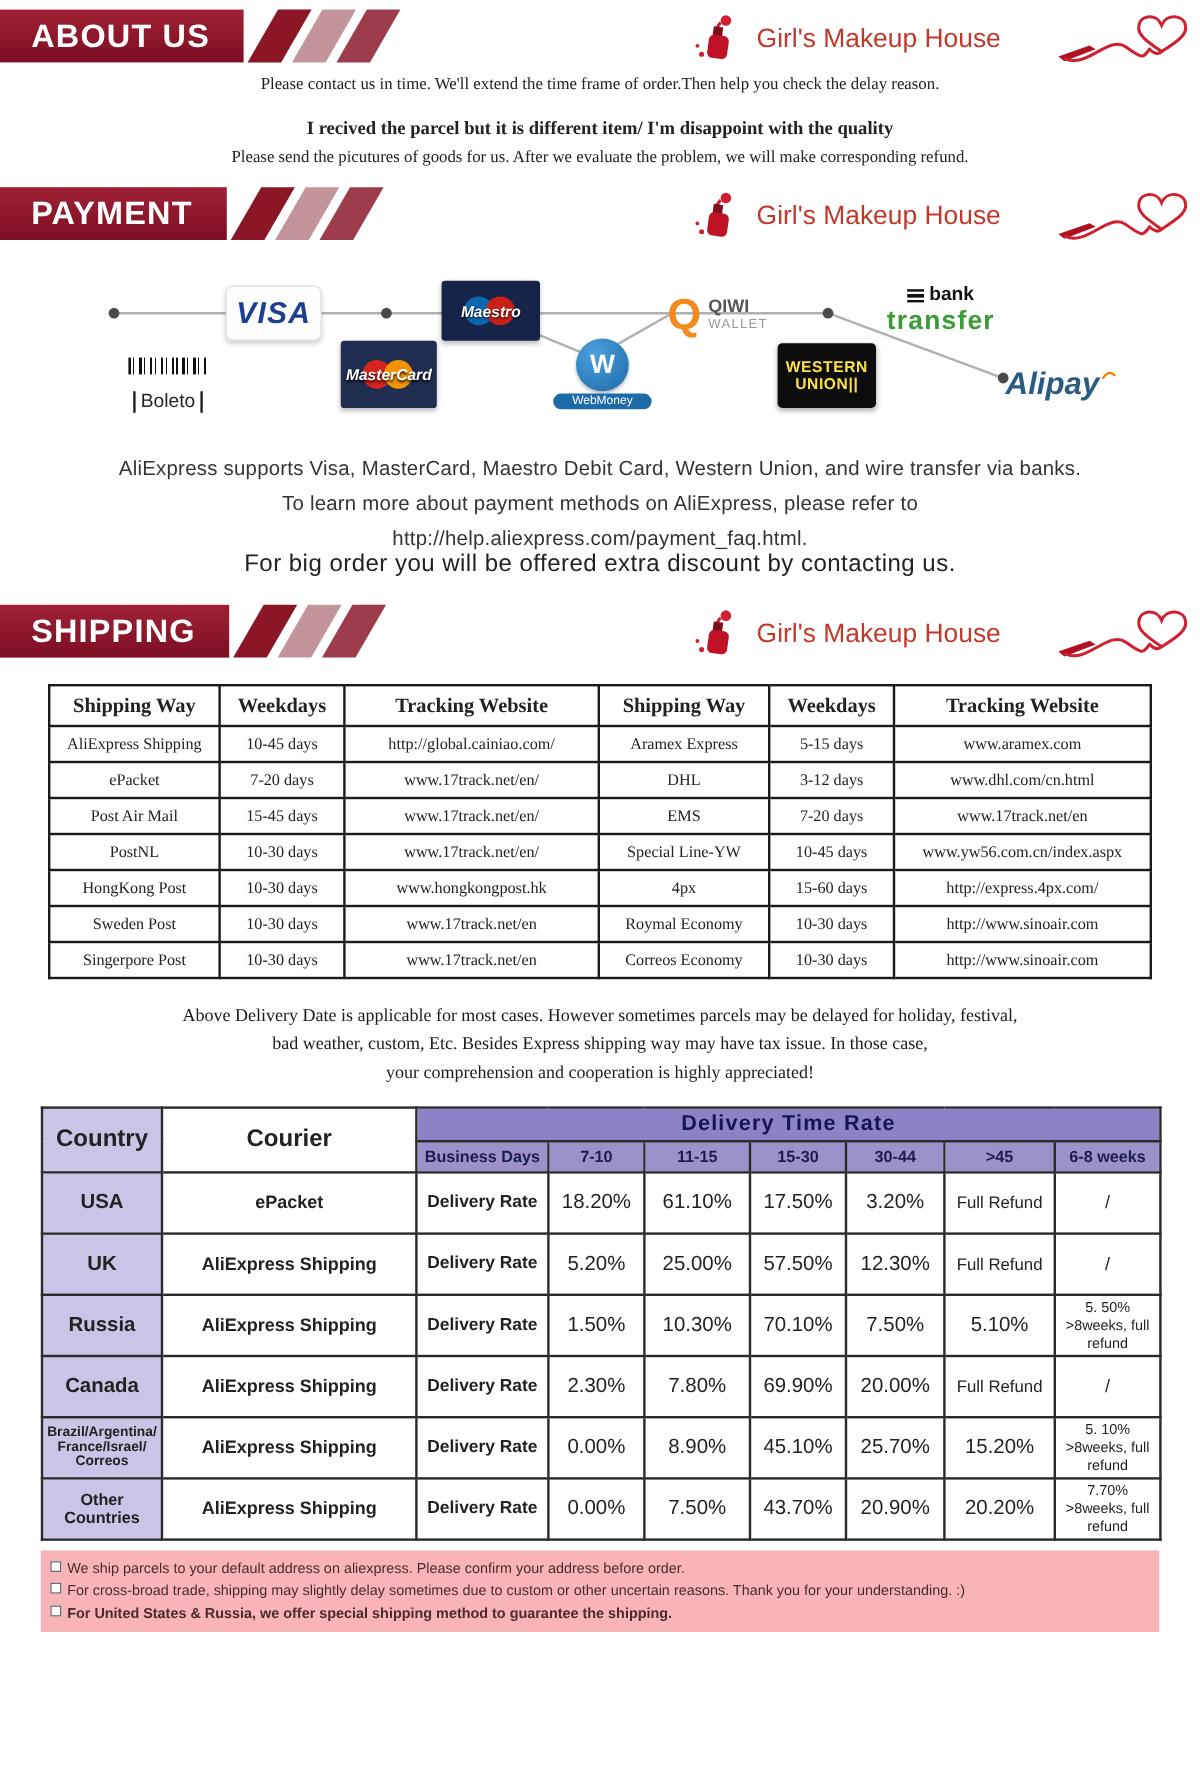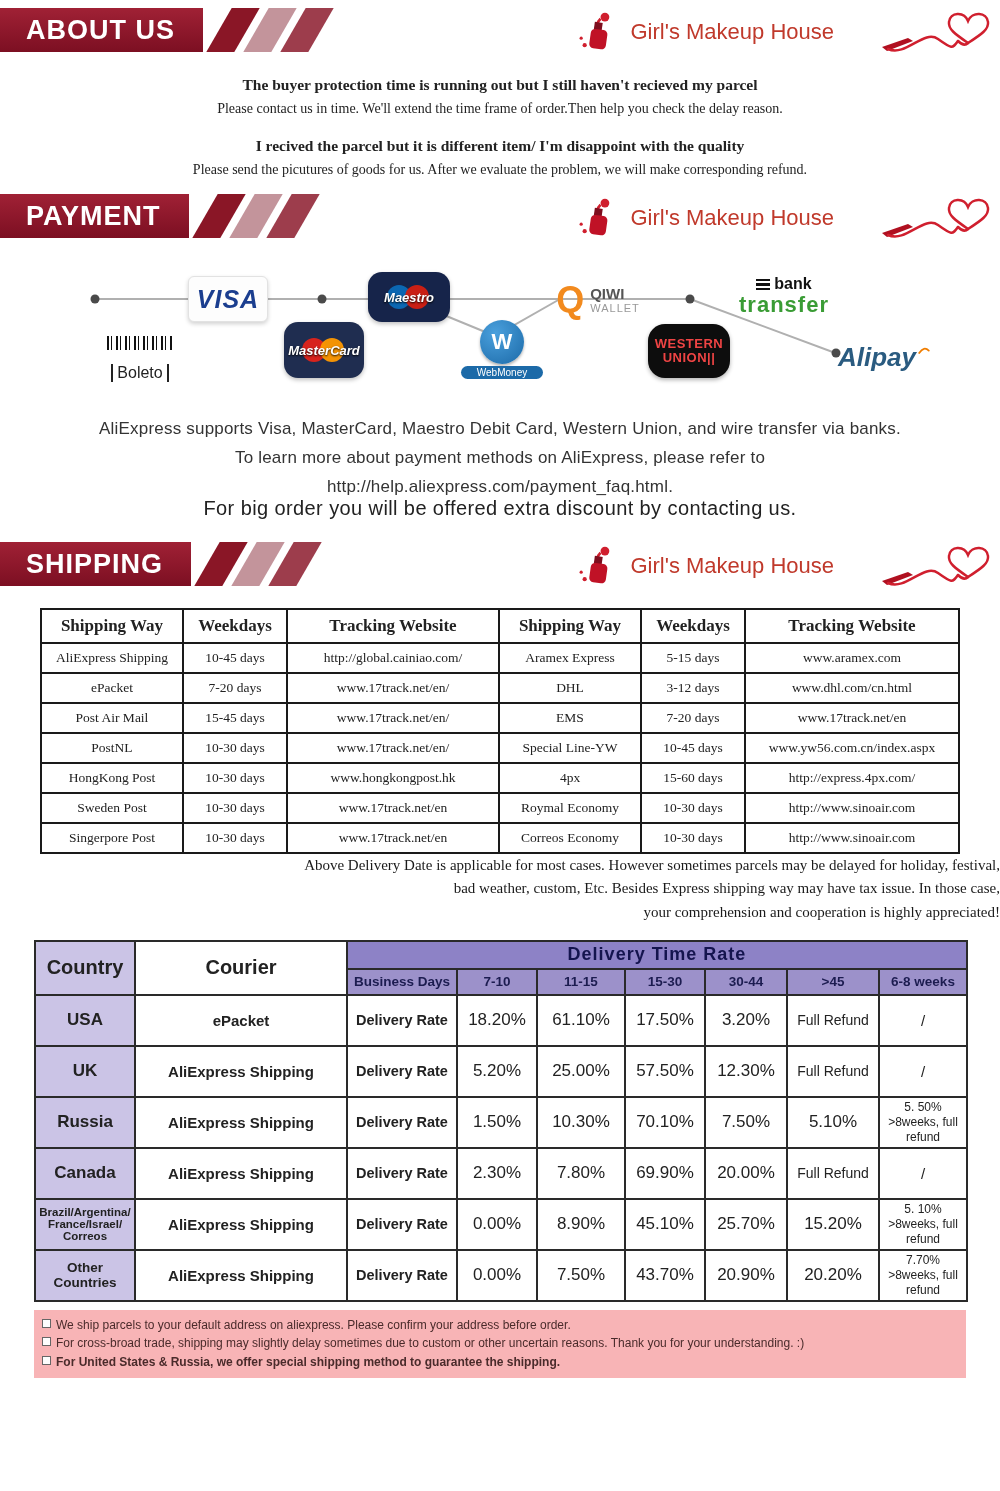--- a/index.html
+++ b/index.html
@@ -21,21 +21,21 @@
   .about-intro{font-weight:bold;font-size:16px;margin:32px 0 20px}
   .about-q{font-weight:bold;font-size:15.5px;margin-top:20px}
   .about-a{font-size:14px;margin-top:7px;margin-bottom:16px}
 
   
   .pay-diagram{position:relative;height:152px;margin-top:16px}
   .connector{position:absolute;left:0;top:0}
   .logo{position:absolute;display:flex;align-items:center;justify-content:center}
   .visa{left:188px;top:18px;width:80px;height:46px;background:#fdfdfd;border:1px solid #e2e2e2;border-radius:6px;
     box-shadow:0 2px 4px rgba(0,0,0,.18);color:#1b3e8f;font-weight:bold;font-style:italic;font-size:25px;letter-spacing:1px}
-  .card{border-radius:14px;flex-direction:column;box-shadow:0 2px 4px rgba(0,0,0,.25)}
+  .card{border-radius:3px;flex-direction:column;box-shadow:0 2px 4px rgba(0,0,0,.25)}
   .maestro{left:368px;top:14px;width:82px;height:50px;background:#16244a}
   .mastercard{left:284px;top:64px;width:80px;height:56px;background:#1f2d50}
   .circles{position:relative;width:44px;height:24px}
   .circles i{position:absolute;width:24px;height:24px;border-radius:50%;opacity:.95}
   .maestro .c-left{left:0;background:#0b6bb7}.maestro .c-right{left:18px;background:#d32011}
   .mastercard .c-left{left:0;background:#e2231a}.mastercard .c-right{left:18px;background:#ff9900}
   .card-label{position:absolute;color:#fff;font-style:italic;font-weight:bold;font-size:13px;text-shadow:0 1px 2px #000}
   .qiwi{left:550px;top:20px;width:96px;height:44px;gap:6px}
   .qiwi-q{color:#f28a1e;font-weight:bold;font-size:36px;line-height:1}
   .qiwi-words{display:flex;flex-direction:column;line-height:1.1;text-align:left}
@@ -46,35 +46,35 @@
   .bars{display:inline-flex;flex-direction:column;gap:2px}
   .bars i{width:14px;height:2.5px;background:#111;display:block}
   .bank-bot{color:#3a9c35;font-weight:bold;font-size:22px;letter-spacing:1px}
   .boleto{left:98px;top:78px;width:84px;height:46px;flex-direction:column;gap:14px}
   .barcode{width:66px;height:15px;background:repeating-linear-gradient(90deg,#111 0 2px,#fff 2px 4px,#111 4px 5px,#fff 5px 9px)}
   .boleto-text{font-size:16px;color:#222;border-left:2px solid #222;border-right:2px solid #222;padding:0 4px;line-height:1.1}
   .webmoney{left:460px;top:60px;width:84px;height:62px;flex-direction:column;gap:2px}
   .wm-circle{width:44px;height:44px;border-radius:50%;background:radial-gradient(circle at 35% 30%,#4aa0dd,#1c6aa8);color:#fff;
     font-weight:bold;font-size:22px;display:flex;align-items:center;justify-content:center;box-shadow:0 2px 3px rgba(0,0,0,.3)}
   .wm-label{background:#1c6aa8;color:#fff;font-size:10px;padding:1px 16px;border-radius:7px}
-  .wu{left:648px;top:66px;width:82px;height:54px;background:#0d0d0d;border-radius:17px;flex-direction:column;line-height:1.05;
-    color:#ef4444;font-weight:bold;font-size:13px;letter-spacing:.5px;box-shadow:0 2px 4px rgba(0,0,0,.3)}
+  .wu{left:648px;top:66px;width:82px;height:54px;background:#0d0d0d;border-radius:4px;flex-direction:column;line-height:1.05;
+    color:#fde047;font-weight:bold;font-size:13px;letter-spacing:.5px;box-shadow:0 2px 4px rgba(0,0,0,.3)}
   .alipay{left:838px;top:80px;width:92px;height:38px;color:#2a5b80;font-style:italic;font-weight:bold;font-size:26px;gap:2px}
   .swoosh{margin-bottom:14px}
 
   .pay-line{text-align:center;font-size:17px;color:#333;margin-top:9px;letter-spacing:.2px}
   .pay-big{text-align:center;font-size:20px;color:#222;letter-spacing:.4px}
 
   
   .ship{border-collapse:collapse;margin:18px auto 0;font-family:"Liberation Serif",serif;table-layout:fixed}
   .ship th,.ship td{border:2px solid #1a1a1a;text-align:center;padding:6px 3px;overflow:hidden}
   .ship th{font-size:17px}
   .ship td{font-size:13.5px}
 
-  .ship-note{font-family:"Liberation Serif",serif;text-align:right;font-size:15px;line-height:1.55;color:#1a1a1a}
+  .ship-note{font-family:"Liberation Serif",serif;text-align:center;font-size:15px;line-height:1.55;margin-top:20px;color:#1a1a1a}
 
   
   .deliv{border-collapse:collapse;margin:16px 0 0 34px;table-layout:fixed}
   .deliv th,.deliv td{border:2px solid #2a2a2a;text-align:center;padding:2px 3px;overflow:hidden}
   .th-country{background:#cbc4e6;font-size:20px;font-weight:bold}
   .th-courier{background:#fff;font-size:20px;font-weight:bold}
   .th-rate{background:#8d82c6;color:#14144e;font-size:18px;font-weight:bold;letter-spacing:1px;height:28px}
   .th-sub{background:#9c91ca;color:#1c1c50;font-size:13.5px;font-weight:bold;height:26px}
   .td-country{background:#cbc4e6;font-size:17px;font-weight:bold;overflow-wrap:anywhere}
   .td-country.small{font-size:11.5px;font-weight:bold}
@@ -116,21 +116,20 @@
       <svg width="118" height="50" viewBox="0 0 118 50">
         <path d="M2 40 l26 -9 l5 3 l-26 10 z" fill="#b01020"></path>
         <path d="M8 42 C 26 50, 44 22, 58 32 S 72 42, 78 34" stroke="#d01f2e" stroke-width="2.5" fill="none" stroke-linecap="round"></path>
         <path d="M88 14 c-4 -10 -18 -9 -19 1 c-1 7 6 12 19 21 c14 -9 21 -14 20 -21 c-1 -10 -16 -11 -20 -1 z" stroke="#d01f2e" stroke-width="2.5" fill="none"></path>
         <path d="M78 34 q6 6 10 2" stroke="#d01f2e" stroke-width="2.5" fill="none" stroke-linecap="round"></path>
       </svg>
     </div>
   </div>
 
   <div class="about">
-    <div class="about-q">The buyer protection time is running out but I still haven't recieved my parcel</div>
     <div class="about-a">Please contact us in time. We'll extend the time frame of order.Then help you check the delay reason.</div>
     <div class="about-q">I recived the parcel but it is different item/ I'm disappoint with the quality</div>
     <div class="about-a">Please send the picutures of goods for us. After we evaluate the problem, we will make corresponding refund.</div>
   </div>
 
   <div class="banner" style="margin-top:14px">
     <div class="banner-title">PAYMENT</div>
     <div class="stripes">
       <span class="stripe s1"></span>
       <span class="stripe s2"></span>

